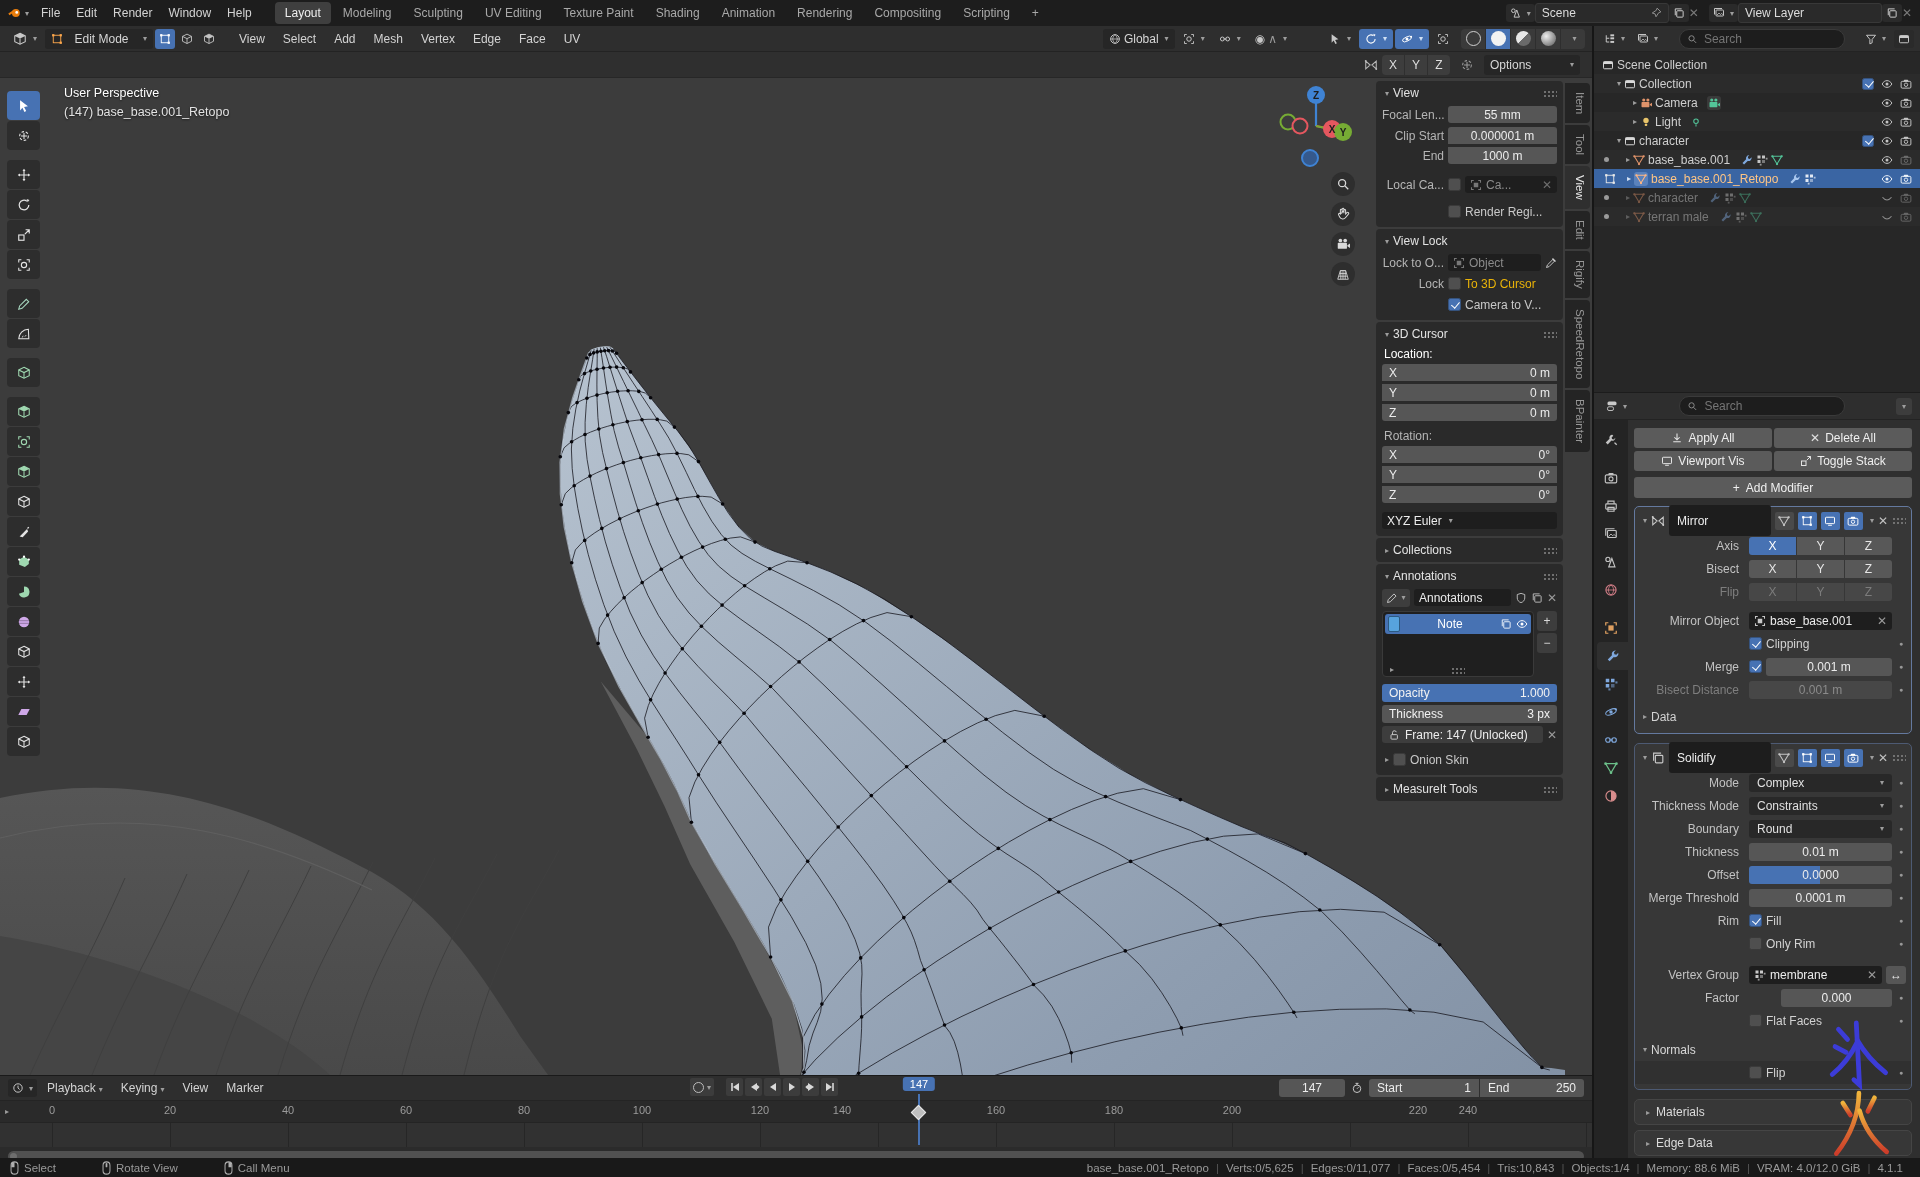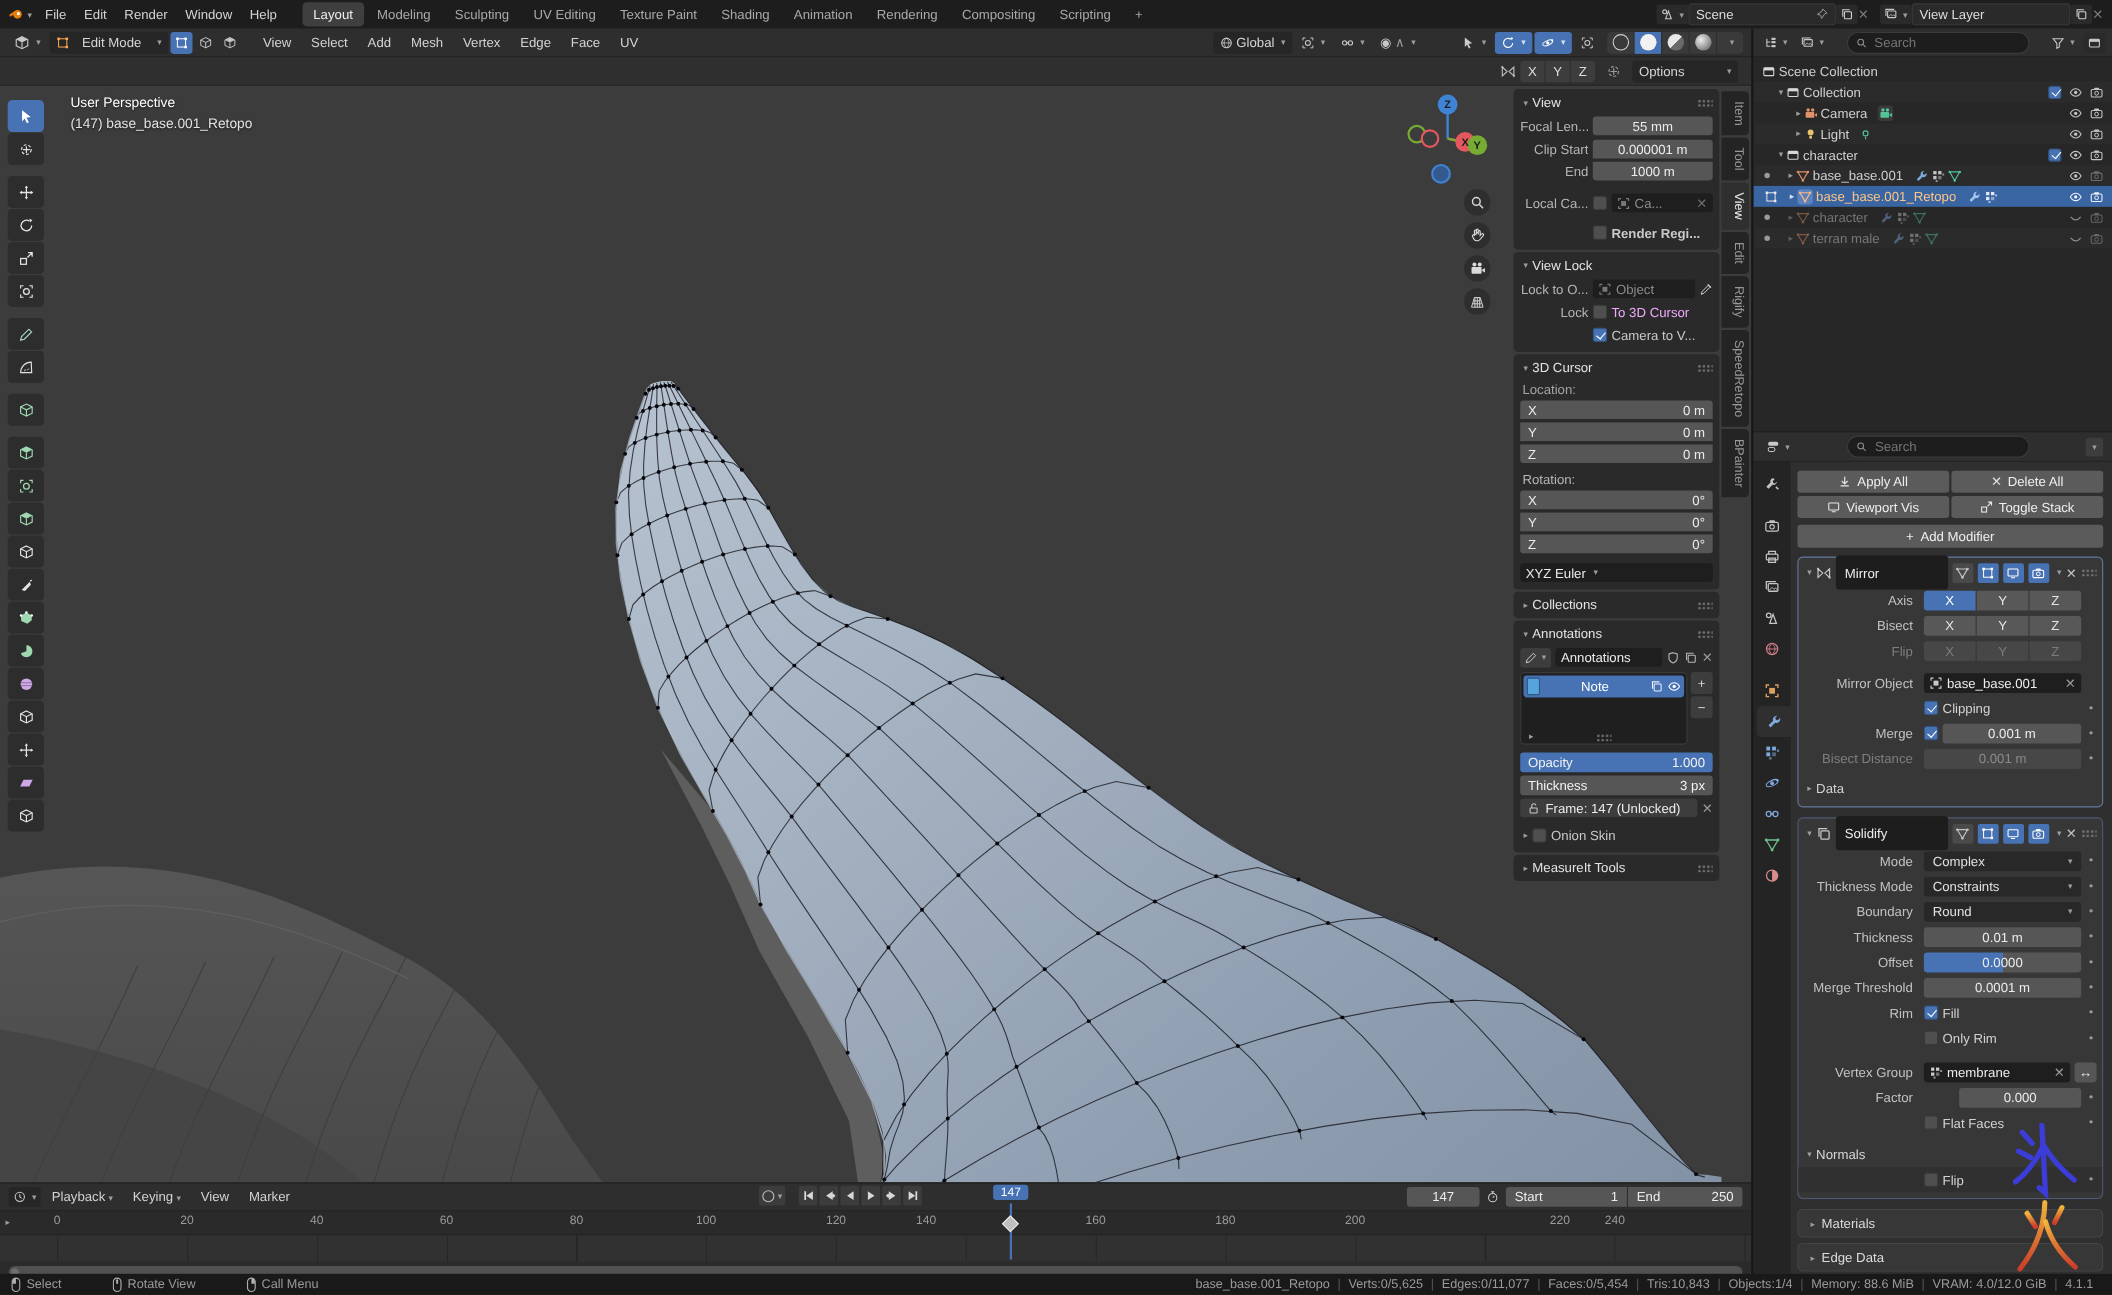--- a/index.html
+++ b/index.html
@@ -882,21 +882,21 @@
             <span class="nlbl">Local Ca...</span>
             <span class="cb"></span>
             <span class="fld dark dim">
               <svg class="i12" viewBox="0 0 16 16" color="#777">
                 <use href="#sy-objsq"></use>
               </svg>
               <span style="flex:1">Ca...</span>
               <span style="color:#6e6e6e">✕</span>
             </span>
           </div>
-        <div class="nrow" style="margin-top:8px;font-weight:bold;">
+        <div class="nrow" style="margin-top:8px;">
             <span class="nlbl"></span>
             <span class="cb"></span>
             <span style="color:#c9c9c9">Render Regi...</span>
           </div>
       </div>
       <div class="npnl">
         <div class="nhd">
             <span class="chev">▾</span>
             <span>View Lock</span>
           </div>
@@ -908,35 +908,35 @@
               </svg>
               <span style="flex:1;color:#8b8b8b">Object</span>
             </span>
             <svg class="i12" viewBox="0 0 16 16" color="#cfcfcf">
               <use href="#sy-drop"></use>
             </svg>
           </div>
         <div class="nrow">
             <span class="nlbl">Lock</span>
             <span class="cb"></span>
-            <span style="color:#f0abfc">To 3D Cursor</span>
+            <span style="color:#eab308">To 3D Cursor</span>
           </div>
         <div class="nrow">
             <span class="nlbl"></span>
             <span class="cb on"></span>
             <span style="color:#c9c9c9">Camera to V...</span>
           </div>
       </div>
       <div class="npnl">
         <div class="nhd">
             <span class="chev">▾</span>
             <span>3D Cursor</span>
             <span class="grip"></span>
           </div>
-        <div style="color:#a3a3a3;margin:3px 0 2px 2px;">Location:</div>
+        <div style="color:#ffffff;margin:3px 0 2px 2px;">Location:</div>
         <div class="stack">
           <div class="nrow" style="margin-top:0;">
               <span class="fld">
                 <span>X</span>
                 <span>0 m</span>
               </span>
             </div>
           <div class="nrow" style="margin-top:1px;">
               <span class="fld">
                 <span>Y</span>

